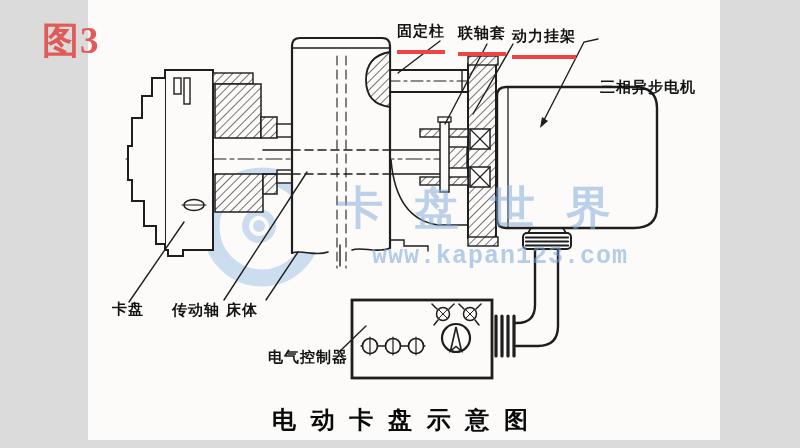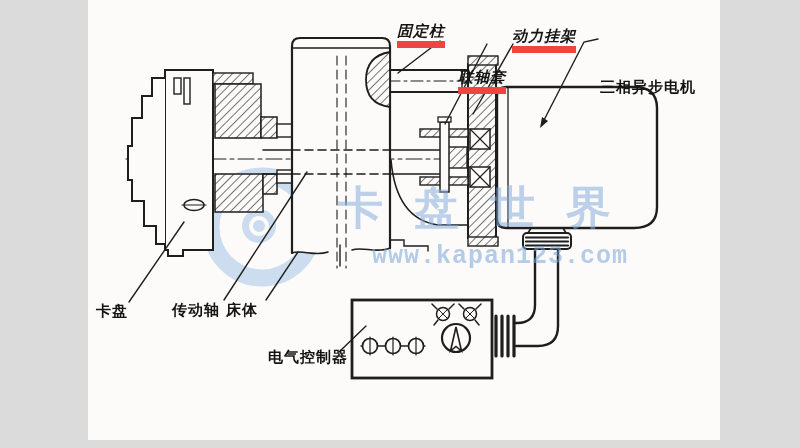--- a/index.html
+++ b/index.html
@@ -15,21 +15,21 @@
   #figure-label{
     position:absolute;left:42px;top:16px;
     font-family:"Liberation Serif","DejaVu Serif",serif;
     font-size:37px;font-weight:bold;color:#e05b58;letter-spacing:1px;
   }
   svg{position:absolute;left:0;top:0;}
   .lbl{
     position:absolute;color:#141414;font-weight:bold;font-size:15px;
     letter-spacing:1px;white-space:nowrap;line-height:1.1;
   }
-  .lbl.ul{border-bottom:7px solid #ef4444;padding-bottom:1px;font-style:italic;}
+  .lbl.ul{border-bottom:4px solid #ef4444;padding-bottom:10px;}
   #diagram-title{
     position:absolute;left:272px;top:404px;
     font-size:24px;font-weight:bold;color:#0a0a0a;letter-spacing:4px;
     white-space:nowrap;
   }
   #wm-brand{
     position:absolute;left:338px;top:178px;
     font-size:45px;font-weight:bold;letter-spacing:31px;
     color:rgba(134,174,219,0.55);white-space:nowrap;
   }
@@ -193,23 +193,25 @@
         <line x1="224" y1="300" x2="307" y2="172"></line>
         <line x1="266" y1="300" x2="298" y2="252"></line>
         <line x1="339" y1="352" x2="366" y2="326"></line>
       </g>
     </g>
   </svg>
 
   <div id="wm-brand">卡盘世界</div>
   <div id="wm-url">www.kapan123.com</div>
 
+  <div id="figure-label">图3</div>
 
   <div class="lbl ul" style="left:397px;top:23px;">固定柱</div>
-  <div class="lbl ul" style="left:458px;top:25px;margin-top:44px;">联轴套</div>
+  <div class="lbl ul" style="left:458px;top:25px;">联轴套</div>
   <div class="lbl ul" style="left:512px;top:28px;">动力挂架</div>
   <div class="lbl" style="left:600px;top:31px;margin-top:48px;">三相异步电机</div>
-  <div class="lbl" style="left:96px;top:303px;">卡盘</div>
+  <div class="lbl" style="left:112px;top:303px;font-family:Liberation Mono, monospace;">卡盘</div>
   <div class="lbl" style="left:172px;top:302px;">传动轴</div>
   <div class="lbl" style="left:226px;top:302px;">床体</div>
   <div class="lbl" style="left:268px;top:349px;">电气控制器</div>
 
+  <div id="diagram-title">电 动 卡 盘 示 意 图</div>
 </div>
 
 </body></html>

